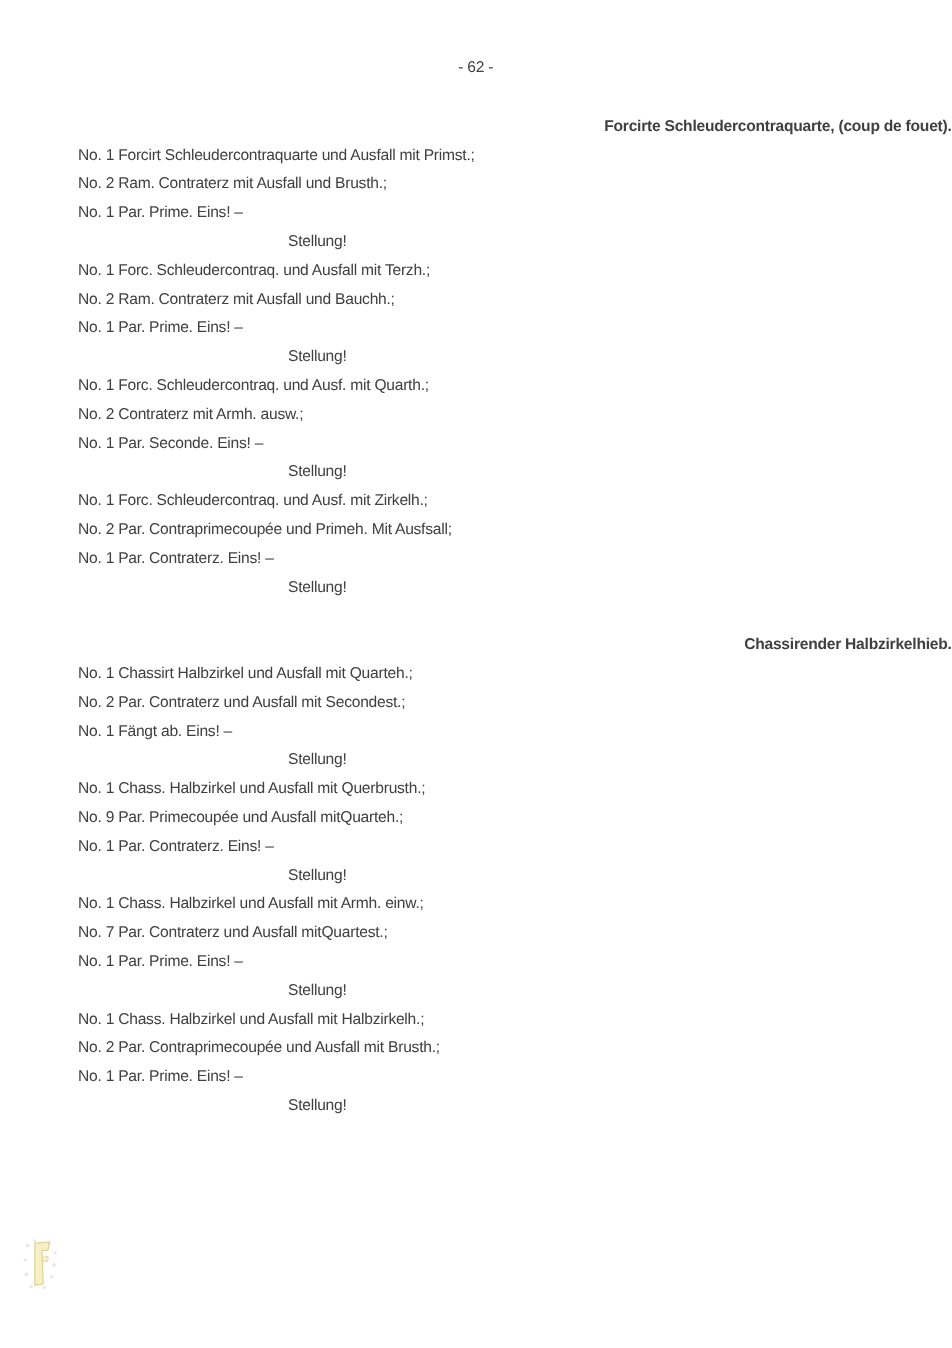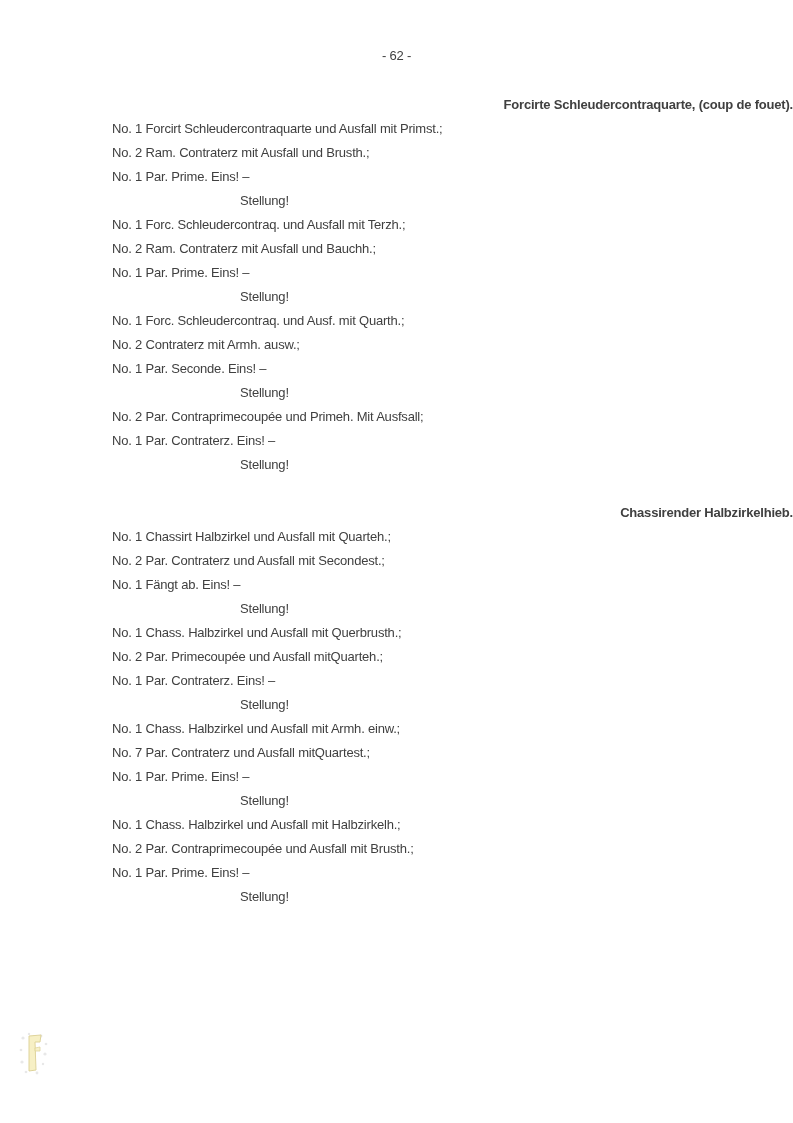--- a/index.html
+++ b/index.html
@@ -31,21 +31,21 @@
     position: absolute;
     top: 93px;
     left: 0;
     width: 100%;
   }
   .line {
     height: 24px;
     line-height: 24px;
     font-size: 13px;
     letter-spacing: -0.2px;
-    padding-left: 112px;
+    padding-left: 65px;
     white-space: pre;
   }
   .line.heading {
     padding-left: 0;
     text-align: right;
     font-weight: bold;
   }
   .line.indent {
     padding-left: 240px;
   }
@@ -76,33 +76,34 @@
     <div class="line">No. 1 Par. Prime. Eins! –</div>
     <div class="line indent">Stellung!</div>
     <div class="line">No. 1 Forc. Schleudercontraq. und Ausfall mit Terzh.;</div>
     <div class="line">No. 2 Ram. Contraterz mit Ausfall und Bauchh.;</div>
     <div class="line">No. 1 Par. Prime. Eins! –</div>
     <div class="line indent">Stellung!</div>
     <div class="line">No. 1 Forc. Schleudercontraq. und Ausf. mit Quarth.;</div>
     <div class="line">No. 2 Contraterz mit Armh. ausw.;</div>
     <div class="line">No. 1 Par. Seconde. Eins! –</div>
     <div class="line indent">Stellung!</div>
+    <div class="line">No. 1 Forc. Schleudercontraq. und Ausf. mit Zirkelh.;</div>
     <div class="line">No. 2 Par. Contraprimecoupée und Primeh. Mit Ausfsall;</div>
     <div class="line">No. 1 Par. Contraterz. Eins! –</div>
     <div class="line indent">Stellung!</div>
 
     <div class="line blank"></div>
 
     <div class="line heading">Chassirender Halbzirkelhieb.</div>
     <div class="line">No. 1 Chassirt Halbzirkel und Ausfall mit Quarteh.;</div>
     <div class="line">No. 2 Par. Contraterz und Ausfall mit Secondest.;</div>
     <div class="line">No. 1 Fängt ab. Eins! –</div>
     <div class="line indent">Stellung!</div>
     <div class="line">No. 1 Chass. Halbzirkel und Ausfall mit Querbrusth.;</div>
-    <div class="line">No. 2 Par. Primecoupée und Ausfall mitQuarteh.;</div>
+    <div class="line">No. 9 Par. Primecoupée und Ausfall mitQuarteh.;</div>
     <div class="line">No. 1 Par. Contraterz. Eins! –</div>
     <div class="line indent">Stellung!</div>
     <div class="line">No. 1 Chass. Halbzirkel und Ausfall mit Armh. einw.;</div>
     <div class="line">No. 7 Par. Contraterz und Ausfall mitQuartest.;</div>
     <div class="line">No. 1 Par. Prime. Eins! –</div>
     <div class="line indent">Stellung!</div>
     <div class="line">No. 1 Chass. Halbzirkel und Ausfall mit Halbzirkelh.;</div>
     <div class="line">No. 2 Par. Contraprimecoupée und Ausfall mit Brusth.;</div>
     <div class="line">No. 1 Par. Prime. Eins! –</div>
     <div class="line indent">Stellung!</div>

